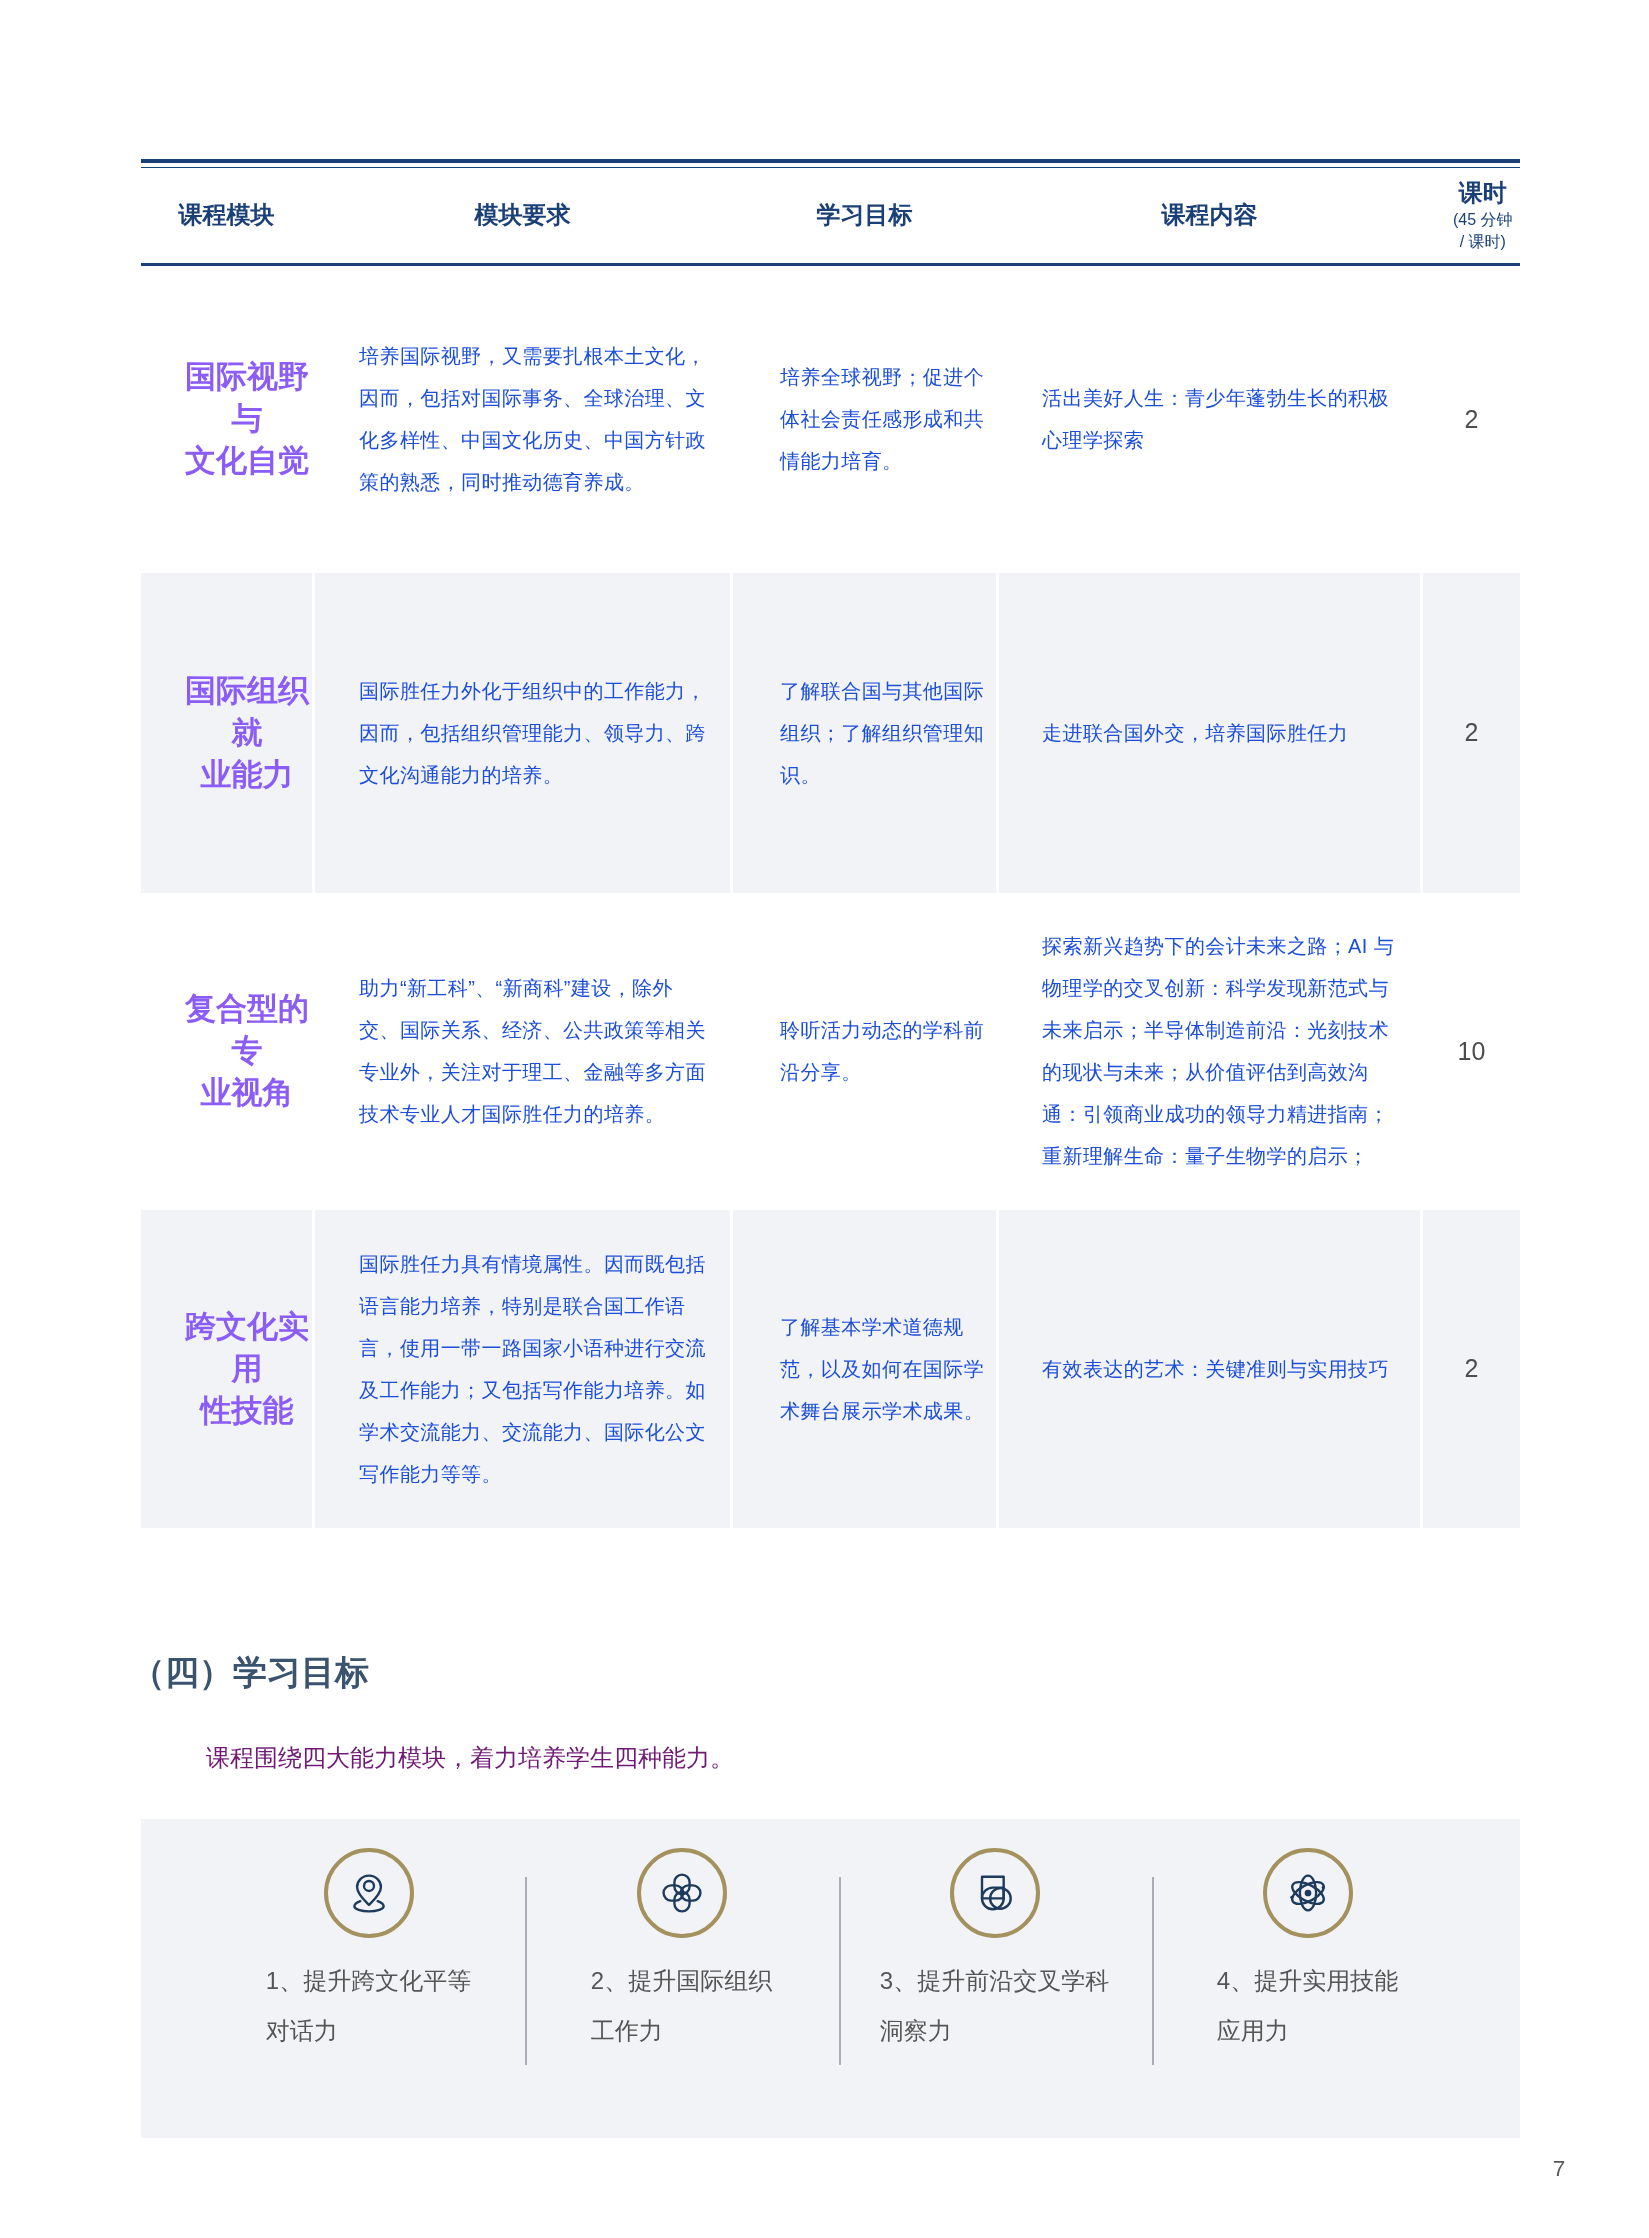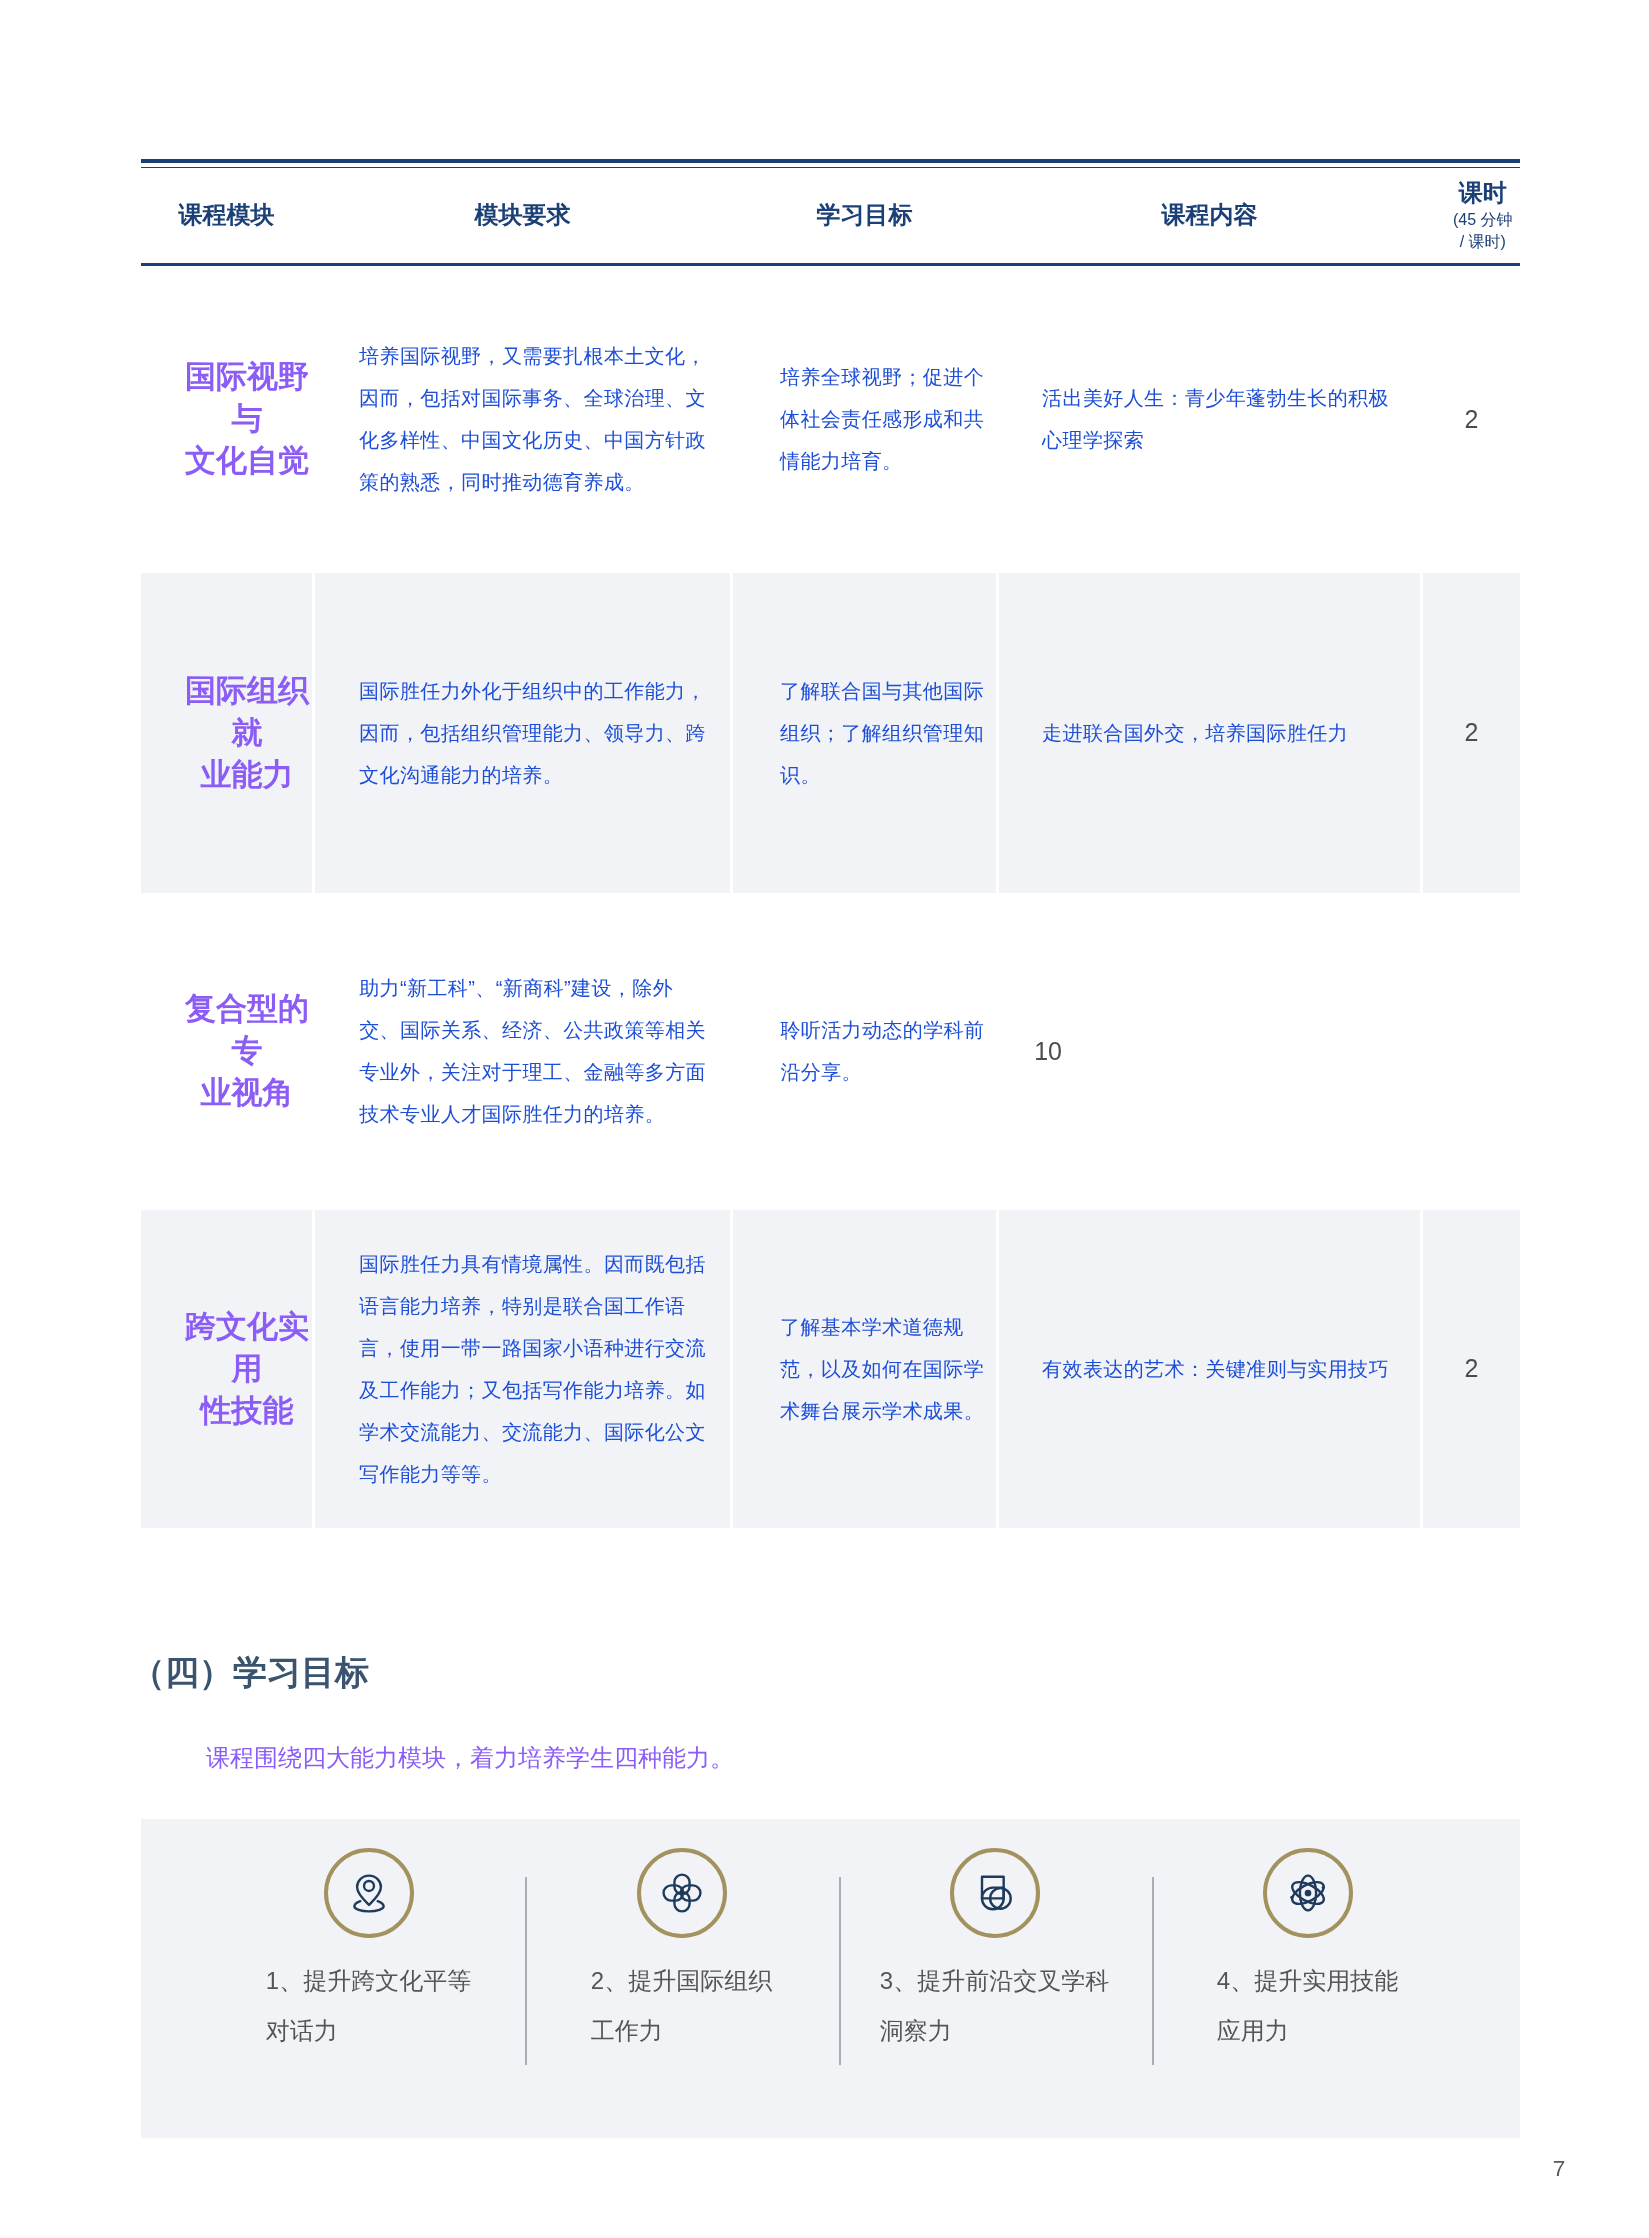--- a/index.html
+++ b/index.html
@@ -32,21 +32,21 @@
   .body-text{color:#1d4ed8;font-size:20px;line-height:42px;letter-spacing:0.4px;margin-left:12px;}
   .hours-val{color:#4D4D4D;font-size:25px;}
   .hours-head{display:flex;flex-direction:column;align-items:flex-start;
     justify-content:center;padding-left:22.6px;box-sizing:border-box;width:97px;}
   .hours-head .ht{color:#1B4077;font-weight:bold;font-size:24px;line-height:32px;}
   .hours-head .hs{color:#1B4077;font-weight:normal;font-size:16px;line-height:22.6px;}
   
   .sec-heading{position:absolute;left:131px;top:1650px;
     color:#3A536E;font-weight:bold;font-size:34px;}
   .sec-intro{position:absolute;left:206px;top:1742px;
-    color:#8b5cf6;font-size:24px;}
+    color:#701a75;font-size:24px;}
   
   .abilities{position:absolute;left:141px;top:1819px;width:1379px;height:319px;
     background:#F1F3F6;box-sizing:border-box;padding:0 56px 0 71px;display:flex;}
   .ability{width:313px;display:flex;flex-direction:column;align-items:center;box-sizing:border-box;}
   .icon-ring{margin-top:29px;width:90px;height:90px;border:4.8px solid #A3915E;
     border-radius:50%;box-sizing:border-box;display:flex;align-items:center;justify-content:center;}
   .icon-ring svg{display:block;}
   .ability-caption{margin-top:17.7px;text-align:left;color:#555555;font-size:24px;line-height:50px;}
   .ability-caption span{display:block;}
   .vdivider{position:absolute;top:58px;width:1.6px;height:188px;background:#A9AEB6;}
@@ -125,20 +125,23 @@
           <span style="display:block">复合型的专</span>
           <span style="display:block">业视角</span>
         </div>
       </div>
       <div class="cell c2">
           <div class="body-text">助力“新工科”、“新商科”建设，除外交、国际关系、经济、公共政策等相关专业外，关注对于理工、金融等多方面技术专业人才国际胜任力的培养。</div>
         </div>
       <div class="cell c3">
           <div class="body-text">聆听活力动态的学科前沿分享。</div>
         </div>
+      <div class="cell c4">
+          <div class="body-text">探索新兴趋势下的会计未来之路；AI 与物理学的交叉创新：科学发现新范式与未来启示；半导体制造前沿：光刻技术的现状与未来；从价值评估到高效沟通：引领商业成功的领导力精进指南；重新理解生命：量子生物学的启示；</div>
+        </div>
       <div class="cell c5">
           <span class="hours-val">10</span>
         </div>
     </div>
 
     <div class="trow r4 row-shaded">
       <div class="cell c1">
         <div class="module-name">
           <span style="display:block">跨文化实用</span>
           <span style="display:block">性技能</span>

